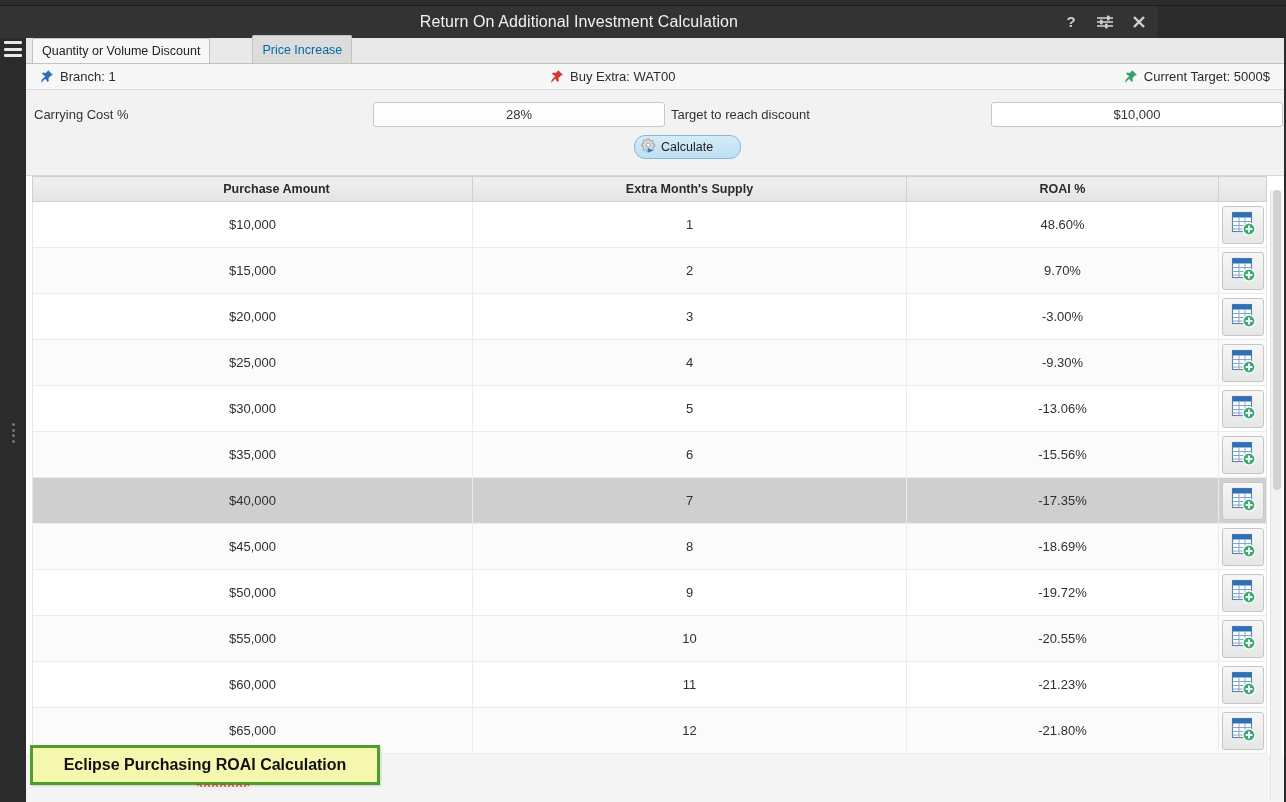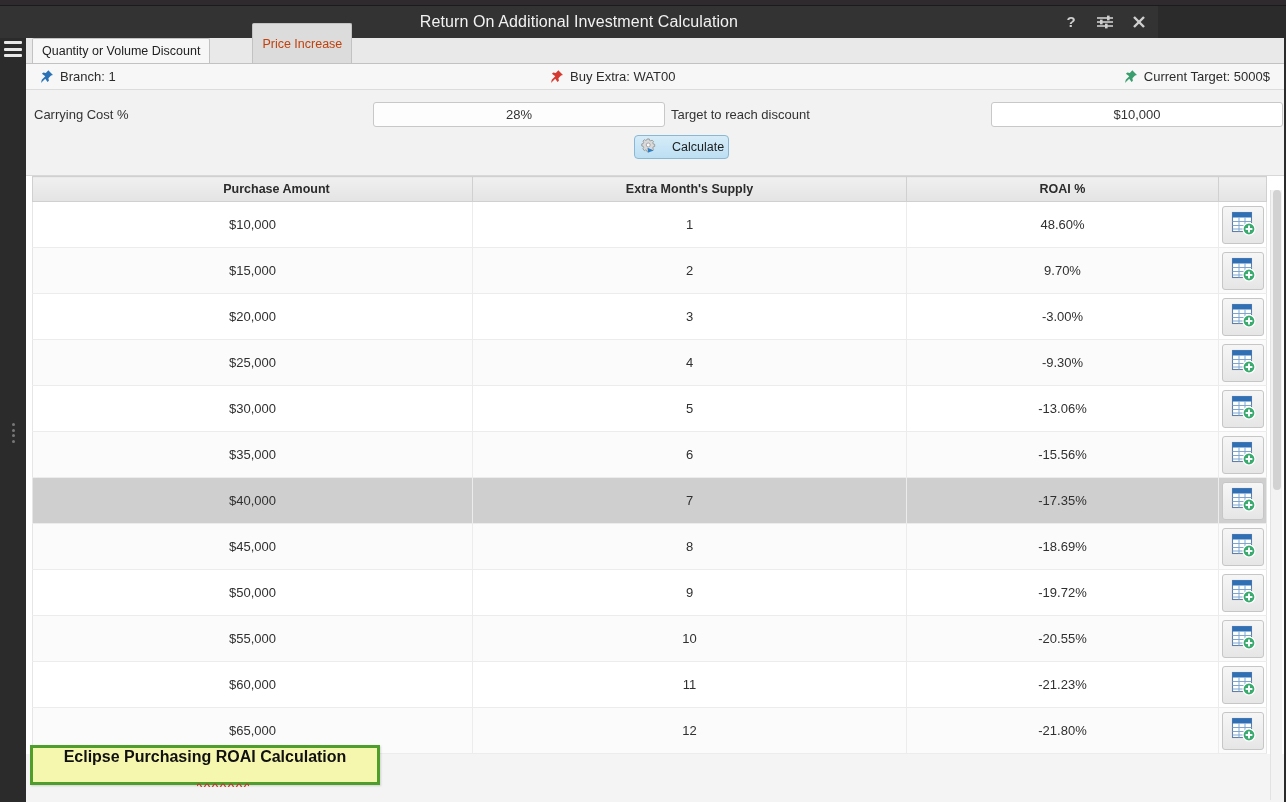--- a/index.html
+++ b/index.html
@@ -60,22 +60,22 @@
     border-right: 2px solid #2b2b2b;
   }
 
   
   .tabstrip {
     position: relative; height: 26px; background: #e9e9e9;
     border-bottom: 1px solid #c2c2c2;
     display: flex; align-items: flex-end; padding-left: 6px; gap: 43px;
   }
   .tab {
-    height: 40px; padding: 0 9px; display: flex; align-items: center;
-    font-size: 12.5px; color: #c2410c;
+    height: 28px; padding: 0 9px; display: flex; align-items: center;
+    font-size: 12.5px; color: #0369a1;
     border: 1px solid #c2c2c2; border-bottom: none;
     background: #dcdcdc; margin-right: -1px; cursor: pointer;
     border-top-left-radius: 2px; border-top-right-radius: 2px;
   }
   .tab.active {
     background: #f7f7f7; height: 25px; color: #222; position: relative; z-index: 2;
   }
 
   
   .infobar {
@@ -110,24 +110,24 @@
   .fld.focused {
     border: 2px solid #28b7e8; height: 27px; top: 3px;
     box-shadow: 0 0 0 1px #bfe9f8 inset;
   }
   .fld .sel { background: #2a6faa; color: #ffffff; padding: 0 1px; }
   .fld.grayish { background: #fdfdfd; }
 
   .calcrow { position: relative; height: 32px; }
   .calc-btn {
     position: absolute; left: 608px; top: 2px;
-    height: 24px; padding: 0 4px 0 6px;
-    display: flex; align-items: center; gap: 16px;
+    height: 24px; padding: 0 27px 0 6px;
+    display: flex; align-items: center; gap: 5px;
     background: linear-gradient(#d6ecf8, #bcdff3);
-    border: 1px solid #8ab8d4; border-radius: 4px;
+    border: 1px solid #8ab8d4; border-radius: 11px;
     font-size: 12.5px; color: #1d1d1d; cursor: pointer;
   }
 
   
   .tablewrap { position: relative; background: #fff; }
   table.grid { width: 1234px; border-collapse: collapse; table-layout: fixed; margin-left: 6px; }
   table.grid th {
     background: linear-gradient(#f0f0f0, #e4e4e4);
     border: 1px solid #d0d0d0; border-left: none;
     font-size: 12.5px; font-weight: bold; color: #2b2b2b;
@@ -159,21 +159,21 @@
     position: absolute; left: 2px; top: 0px; width: 8px; height: 300px;
     background: #d2d2d2; border-radius: 4px; cursor: grab;
   }
 
   
   .callout {
     position: absolute; left: 30px; top: 745px;
     width: 350px; height: 40px;
     background: #f6f7ae;
     border: 3px solid #4f9d2a;
-    display: flex; justify-content: center;
+    display: flex; align-items: center; justify-content: center;
     z-index: 30;
     box-shadow: 1px 1px 2px rgba(0,0,0,.15);
   }
   .callout .ctext {
     font-size: 16px; font-weight: bold; color: #111;
     font-family: "Liberation Sans", sans-serif;
     position: relative;
   }
   .squiggle {
     position: absolute; left: 164px; bottom: -5px; width: 52px; height: 5px;

